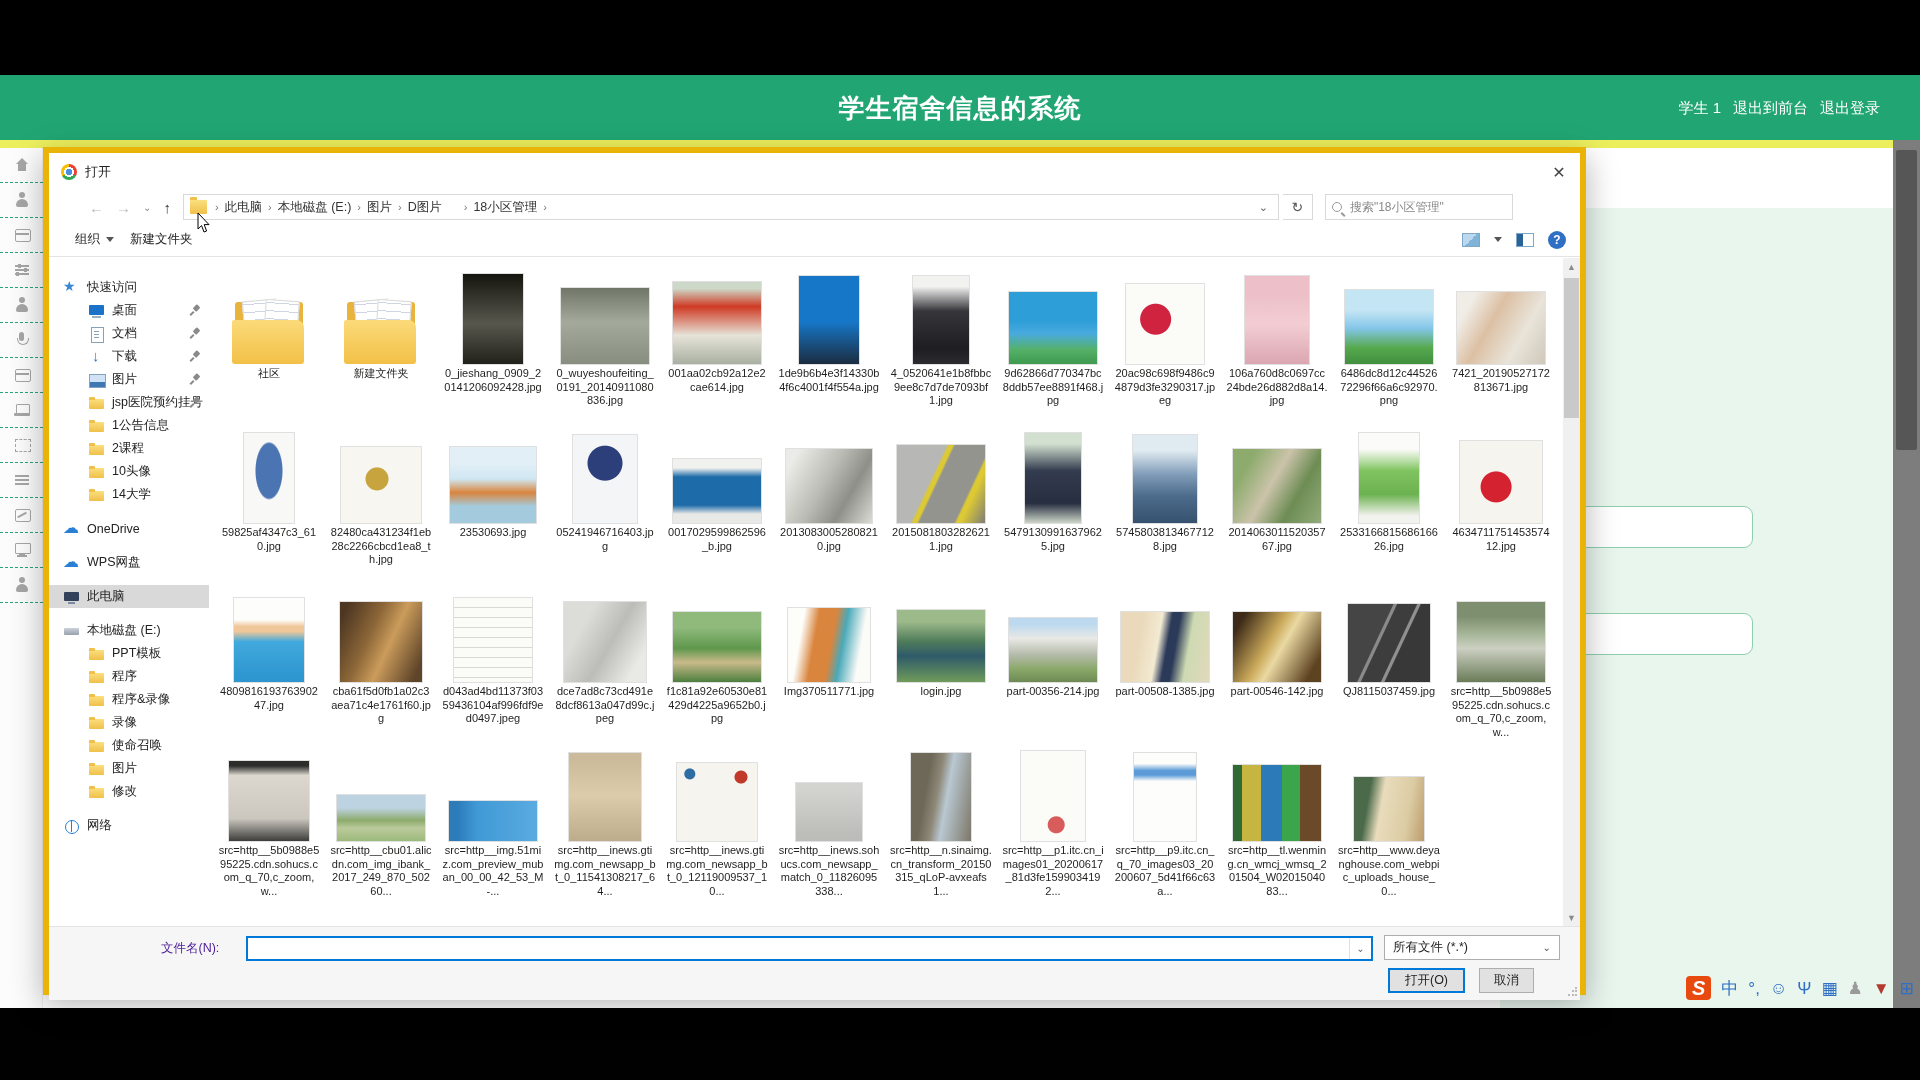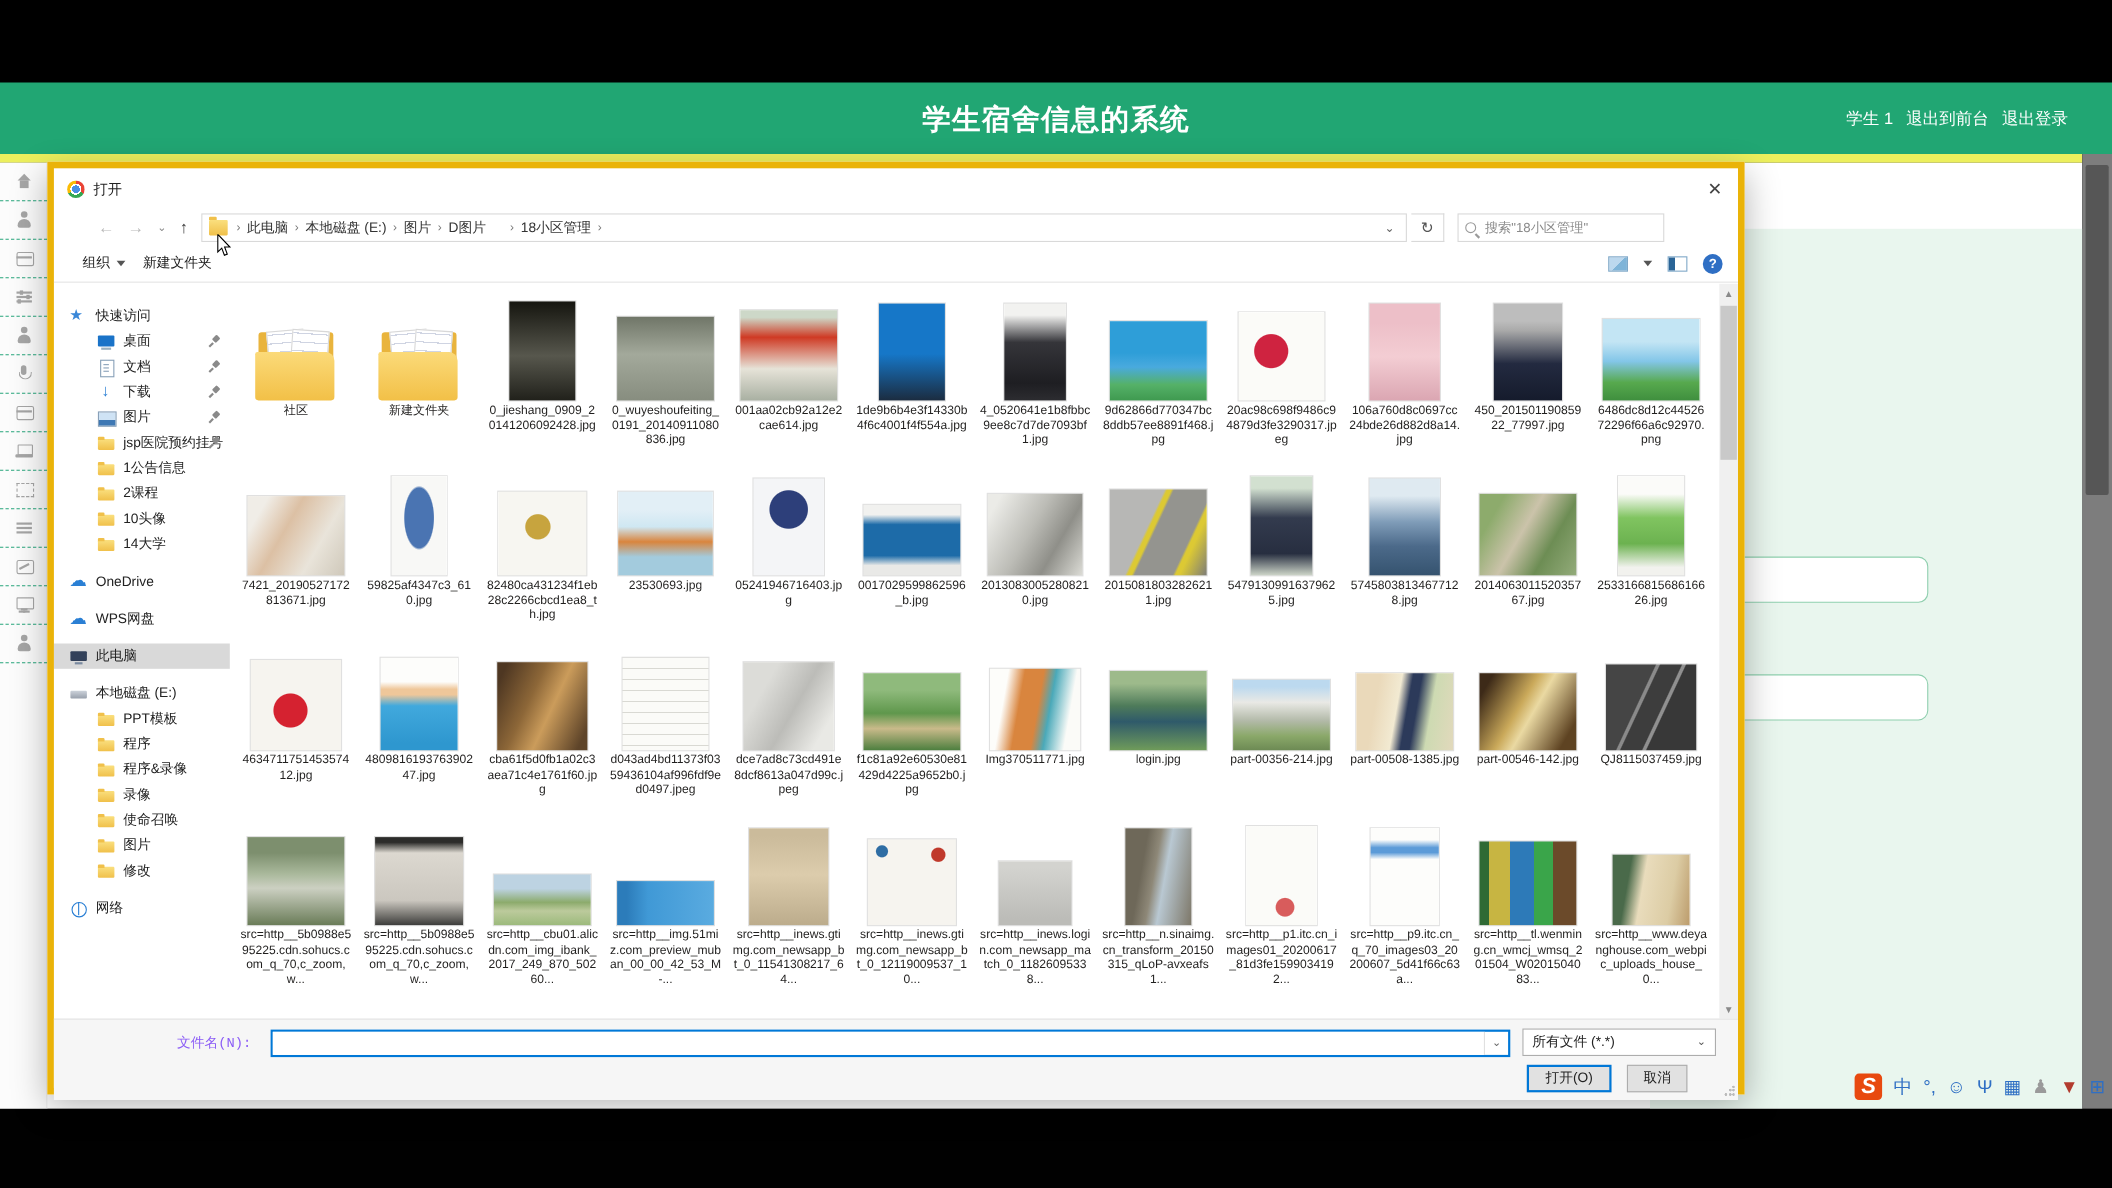--- a/index.html
+++ b/index.html
@@ -134,21 +134,21 @@
   
   .dscroll{width:17px;height:100%;background:#f0f0f0;position:relative;flex:none;}
   .dscroll .arr{position:absolute;left:0;width:17px;height:17px;color:#8a8a8a;font-size:9px;display:flex;align-items:center;justify-content:center;cursor:pointer;}
   .dscroll .arr.up{top:0;}
   .dscroll .arr.dn{bottom:0;}
   .dscroll .thumb{position:absolute;left:1px;top:20px;width:15px;height:140px;background:#c9c9c9;cursor:grab;}
 
   
   .dfoot{position:absolute;left:0;top:773px;width:100%;height:74px;border-top:1px solid #e4e4e4;background:#f6f6f6;}
   .fn-row{position:absolute;left:0;top:8px;width:100%;height:26px;display:flex;align-items:center;}
-  .fn-label{position:absolute;left:112px;font-size:12.5px;color:#8b5cf6;font-family:Liberation Mono, monospace;}
+  .fn-label{position:absolute;left:112px;font-size:12.5px;color:#4c1d95;}
   .fn-input-wrap{position:absolute;left:197px;width:1127px;height:25px;border:2px solid #0078d7;background:#fff;display:flex;align-items:center;}
   .fn-input{flex:1;border:none;outline:none;height:100%;font-size:12.5px;padding:0 4px;}
   .fn-combo{width:22px;height:100%;display:flex;align-items:center;justify-content:center;color:#666;font-size:10px;border-left:1px solid #e0e0e0;cursor:pointer;}
   .ft-select{position:absolute;left:1335px;top:8px;width:176px;height:25px;border:1px solid #adadad;background:#fff;display:flex;align-items:center;justify-content:space-between;padding:0 8px;font-size:12.5px;color:#222;cursor:pointer;}
   .ft-select .chev{font-size:10px;color:#555;}
   .btn{position:absolute;top:41px;height:25px;font-size:12.5px;display:flex;align-items:center;justify-content:center;background:#e1e1e1;border:1px solid #adadad;cursor:pointer;color:#222;}
   .btn.open{left:1339px;width:77px;border:2px solid #0078d7;}
   .btn.cancel{left:1430px;width:55px;}
   .grip{position:absolute;right:3px;bottom:3px;width:10px;height:10px;background:radial-gradient(circle at 2px 8px,#bbb 1px,transparent 1.5px),radial-gradient(circle at 6px 8px,#bbb 1px,transparent 1.5px),radial-gradient(circle at 6px 4px,#bbb 1px,transparent 1.5px),radial-gradient(circle at 9px 8px,#bbb 1px,transparent 1.5px),radial-gradient(circle at 9px 4px,#bbb 1px,transparent 1.5px),radial-gradient(circle at 9px 1px,#bbb 1px,transparent 1.5px);}
 
@@ -535,27 +535,20 @@
           </div>
 
           <div class="fitem img">
             <div class="fthumb-zone">
 
               <div class="fthumb" style="background: linear-gradient(rgb(237, 191, 200) 20%, rgb(243, 205, 211) 55%, rgb(219, 166, 178)); width: 64px; height: 88px;"></div>
             </div>
             <div class="fname">106a760d8c0697cc24bde26d882d8a14.jpg</div>
           </div>
 
-          <div class="fitem img">
-            <div class="fthumb-zone">
-
-              <div class="fthumb" style="background: linear-gradient(rgb(189, 189, 189) 18%, rgb(169, 169, 169) 28%, rgb(35, 42, 64) 62%, rgb(21, 27, 44)); width: 62px; height: 88px;"></div>
-            </div>
-            <div class="fname">450_20150119085922_77997.jpg</div>
-          </div>
 
           <div class="fitem img">
             <div class="fthumb-zone">
 
               <div class="fthumb" style="background: linear-gradient(rgb(195, 229, 244) 28%, rgb(131, 198, 232) 52%, rgb(87, 169, 78) 78%, rgb(63, 143, 62)); width: 88px; height: 74px;"></div>
             </div>
             <div class="fname">6486dc8d12c4452672296f66a6c92970.png</div>
           </div>
 
           <div class="fitem img">
@@ -796,21 +789,21 @@
               <div class="fthumb" style="background: radial-gradient(circle at 80% 18%, rgb(192, 57, 43) 0px, rgb(192, 57, 43) 6px, transparent 7px), radial-gradient(circle at 16% 14%, rgb(46, 109, 164) 0px, rgb(46, 109, 164) 5px, transparent 6px), rgb(246, 244, 239); width: 80px; height: 78px;"></div>
             </div>
             <div class="fname">src=http__inews.gtimg.com_newsapp_bt_0_12119009537_10...</div>
           </div>
 
           <div class="fitem img">
             <div class="fthumb-zone">
 
               <div class="fthumb" style="background: linear-gradient(rgb(211, 211, 207) 10%, rgb(188, 188, 184) 90%); width: 66px; height: 58px;"></div>
             </div>
-            <div class="fname">src=http__inews.login.com_newsapp_match_0_11826095338...</div>
+            <div class="fname">src=http__inews.sohucs.com_newsapp_match_0_11826095338...</div>
           </div>
 
           <div class="fitem img">
             <div class="fthumb-zone">
 
               <div class="fthumb" style="background: linear-gradient(100deg, rgb(110, 104, 89) 28%, rgb(142, 136, 120) 44%, rgb(185, 200, 210) 58%, rgb(125, 119, 104)); width: 60px; height: 88px;"></div>
             </div>
             <div class="fname">src=http__n.sinaimg.cn_transform_20150315_qLoP-avxeafs1...</div>
           </div>
 

